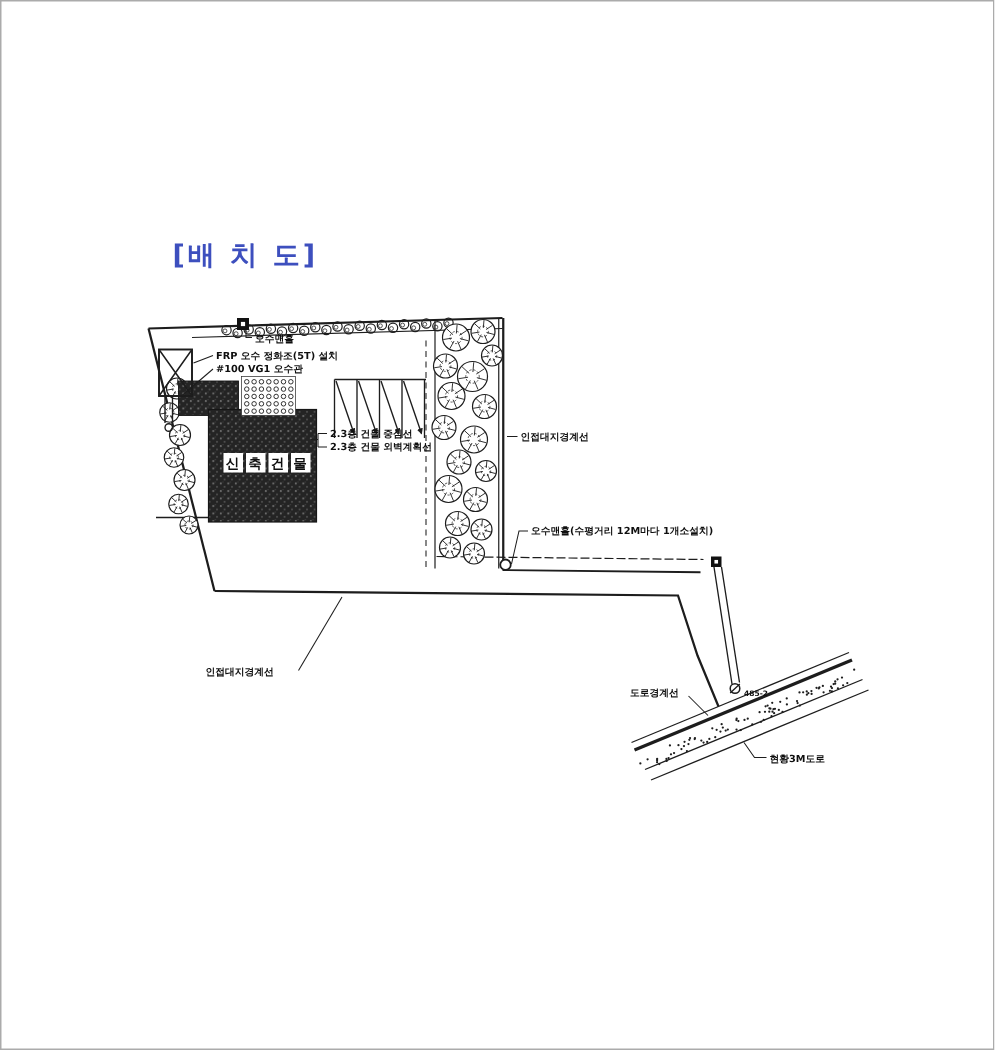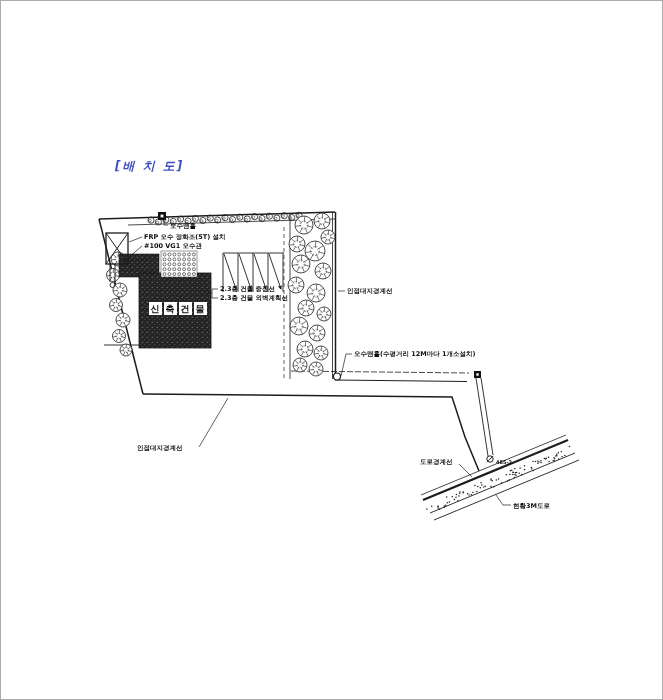--- a/index.html
+++ b/index.html
@@ -3,23 +3,22 @@
 <meta charset="utf-8">
 <style>
   html,body{margin:0;padding:0;background:#fff;}
   #screen{
     position:relative;width:663px;height:700px;background:#fff;
     box-sizing:border-box;border:1px solid #ababab;overflow:hidden;
     font-family:"DejaVu Sans",sans-serif;
   }
   #plan-title{
     position:absolute;left:114px;top:157px;
-    font-size:12px;font-weight:bold;letter-spacing:2px;
+    font-size:18px;font-weight:bold;letter-spacing:2px;
     color:#3d4fbe;
-    font-style:italic;
   }
   svg text{font-family:"DejaVu Sans",sans-serif;fill:#0f0f0f;}
   .lbl{font-size:6.5px;font-weight:bold;}
   .lbl-sm{font-size:5px;font-weight:bold;}
   .bchar{font-size:9px;font-weight:bold;}
 </style>
 </head>
 <body>
 
 <div id="screen">

